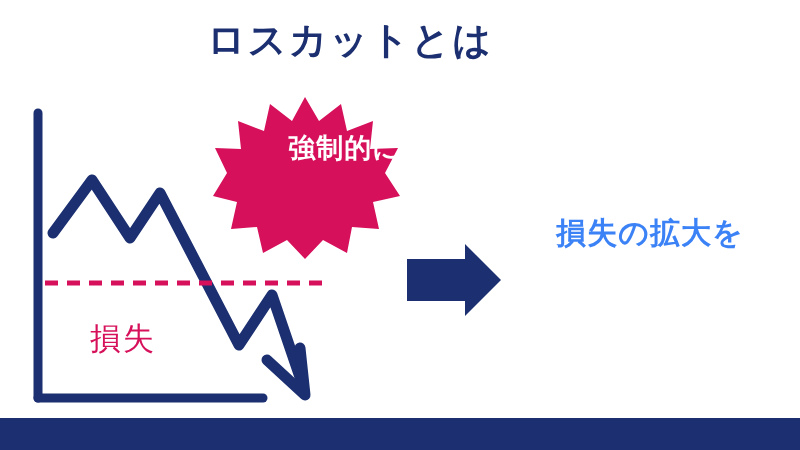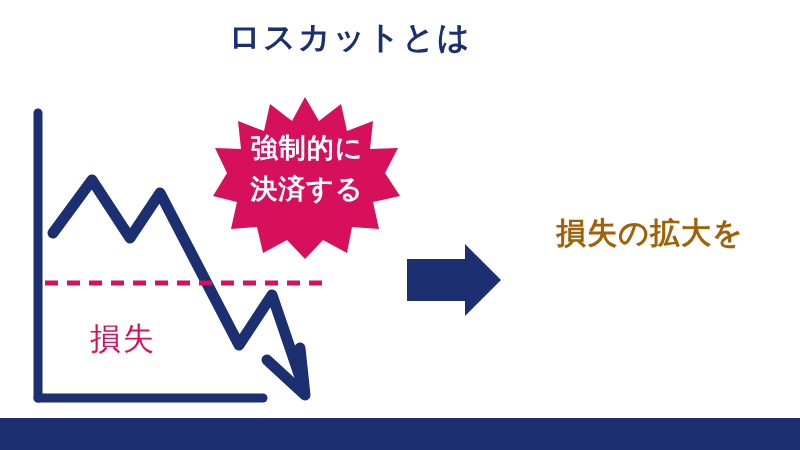--- a/index.html
+++ b/index.html
@@ -18,39 +18,39 @@
     width: 800px;
     height: 450px;
     background: #ffffff;
   }
   #page-title {
     position: absolute;
     left: 0;
     top: 18px;
     width: 700px;
     text-align: center;
-    font-size: 32px;
+    font-size: 38px;
     font-weight: bold;
     letter-spacing: 2px;
     color: #1B2F71;
     line-height: 1.2;
   }
   #chart-svg {
     position: absolute;
     left: 0;
     top: 0;
     width: 800px;
     height: 450px;
   }
   .badge-text {
     position: absolute;
     left: 213px;
     top: 128px;
     width: 188px;
-    text-align: center;
+    text-align: right;
     color: #ffffff;
     font-size: 27px;
     font-weight: bold;
     line-height: 1.5;
     letter-spacing: 1px;
     pointer-events: none;
   }
   .badge-line {
     display: block;
     white-space: nowrap;
@@ -63,21 +63,21 @@
     font-weight: normal;
     color: #D6105A;
     letter-spacing: 2px;
   }
   #outcome-text {
     position: absolute;
     left: 512px;
     top: 208px;
     width: 276px;
     text-align: center;
-    color: #a16207;
+    color: #3b82f6;
     font-size: 30px;
     font-weight: bold;
     line-height: 1.65;
     letter-spacing: 1px;
   }
   .outcome-line {
     display: block;
     white-space: nowrap;
   }
   #footer-band {
@@ -111,21 +111,20 @@
     <polygon fill="#D6105A" points="305,97 319,121 341,104 347,131 373,121 370,149 398,148 385,173
               400,196 373,202 379,229 352,227 347,253 323,240 305,259 287,240
               263,253 257,227 231,229 237,202 213,196 227,173 215,148 241,149
               238,121 264,131 270,104 292,121"></polygon>
 
     <polygon fill="#1B2F71" points="407,259 465,259 465,244 501,280 465,316 465,301 407,301"></polygon>
   </svg>
 
   <div class="badge-text">
     <span class="badge-line">強制的に</span>
-    <span class="badge-line">決済する</span>
   </div>
 
   <div id="loss-label">損失</div>
 
   <div id="outcome-text">
     <span class="outcome-line">損失の拡大を</span>
   </div>
 
   <div id="footer-band"></div>
 

